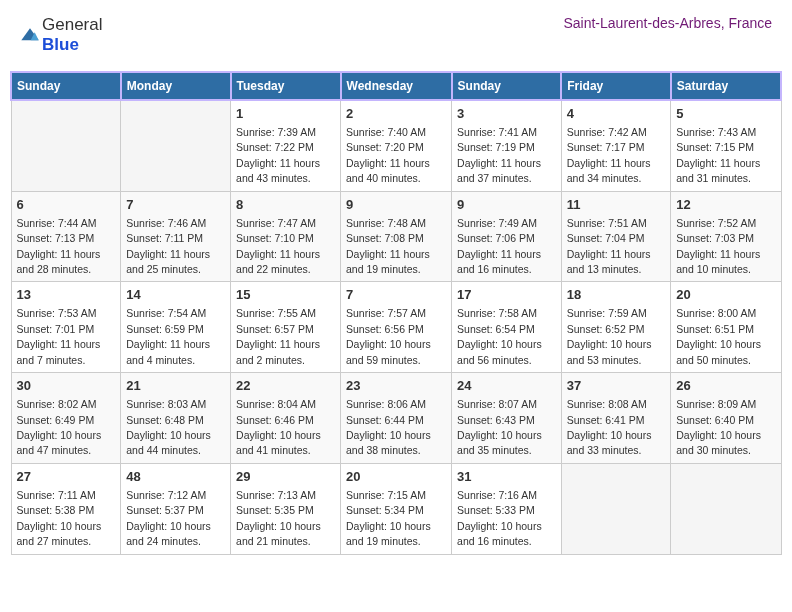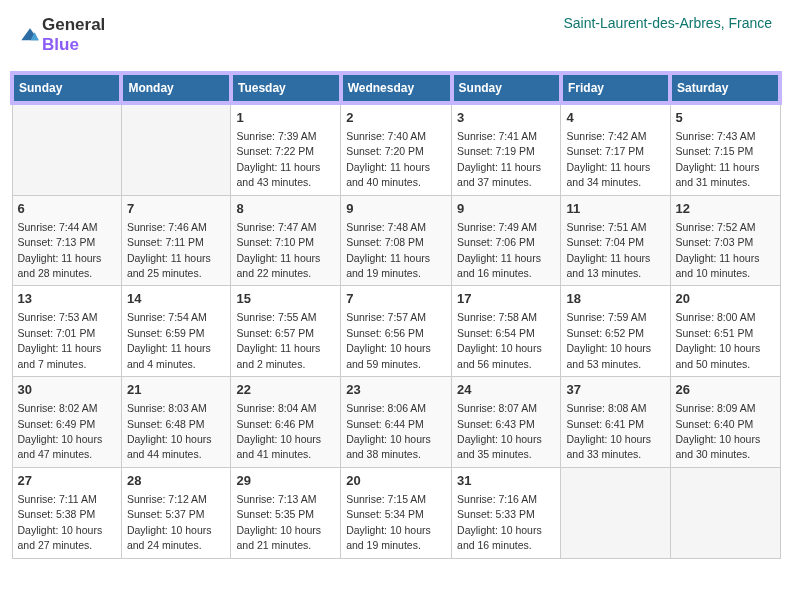--- a/index.html
+++ b/index.html
@@ -31,35 +31,35 @@
     .title-area {
       text-align: right;
     }
     .month-title {
       font-size: 32px;
       font-weight: normal;
       color: #333;
     }
     .location {
       font-size: 14px;
-      color: #0f766e;
+      color: #701a75;
     }
     table {
       width: 100%;
       border-collapse: collapse;
       font-size: 11px;
     }
     th {
       background-color: #2e6da4;
       color: #fff;
       text-align: left;
       padding: 6px 5px;
       font-size: 12px;
       font-weight: bold;
-      border: 4px solid #c4b5fd;
+      border: 2px solid #c4b5fd;
     }
     td {
       border: 1px solid #ccc;
       vertical-align: top;
       padding: 4px 5px;
       width: 113px;
       min-height: 80px;
       background: #fff;
       color: #333;
       line-height: 1.4;
@@ -94,22 +94,22 @@
 <body>
 
 <div class="header">
   <div class="logo">
     <div class="logo-wrapper">
       <svg class="logo-icon" viewBox="0 0 30 24" width="30" height="24">
         <polygon points="15,2 28,20 2,20" fill="#2e6da4"></polygon>
         <polygon points="22,8 28,20 16,20" fill="#4a9fd4"></polygon>
       </svg>
       <div class="logo-text-col">
-        <span style="font-weight:bold;color:#333;font-size:17px;line-height:1.2;">General</span>
-        <span style="font-weight:bold;color:#8b5cf6;font-size:17px;line-height:1.2;">Blue</span>
+        <span style="font-weight:normal;color:#333;font-size:17px;line-height:1.2;">General</span>
+        <span style="font-weight:bold;color:#1d4ed8;font-size:17px;line-height:1.2;">Blue</span>
       </div>
     </div>
   </div>
   <div class="title-area">
     <div class="location">Saint-Laurent-des-Arbres, France</div>
   </div>
 </div>
 
 <table>
   <thead>
@@ -155,21 +155,21 @@
         <td><span class="day-num">30</span><span class="day-info">Sunrise: 8:02 AM<br>Sunset: 6:49 PM<br>Daylight: 10 hours and 47 minutes.</span></td>
         <td><span class="day-num">21</span><span class="day-info">Sunrise: 8:03 AM<br>Sunset: 6:48 PM<br>Daylight: 10 hours and 44 minutes.</span></td>
         <td><span class="day-num">22</span><span class="day-info">Sunrise: 8:04 AM<br>Sunset: 6:46 PM<br>Daylight: 10 hours and 41 minutes.</span></td>
         <td><span class="day-num">23</span><span class="day-info">Sunrise: 8:06 AM<br>Sunset: 6:44 PM<br>Daylight: 10 hours and 38 minutes.</span></td>
         <td><span class="day-num">24</span><span class="day-info">Sunrise: 8:07 AM<br>Sunset: 6:43 PM<br>Daylight: 10 hours and 35 minutes.</span></td>
         <td><span class="day-num">37</span><span class="day-info">Sunrise: 8:08 AM<br>Sunset: 6:41 PM<br>Daylight: 10 hours and 33 minutes.</span></td>
         <td><span class="day-num">26</span><span class="day-info">Sunrise: 8:09 AM<br>Sunset: 6:40 PM<br>Daylight: 10 hours and 30 minutes.</span></td>
       </tr>
       <tr>
         <td><span class="day-num">27</span><span class="day-info">Sunrise: 7:11 AM<br>Sunset: 5:38 PM<br>Daylight: 10 hours and 27 minutes.</span></td>
-        <td><span class="day-num">28</span><span class="day-info">Sunrise: 7:12 AM<br>Sunset: 5:37 PM<br>Daylight: 10 hours and 24 minutes.</span></td>
+        <td><span class="day-num">48</span><span class="day-info">Sunrise: 7:12 AM<br>Sunset: 5:37 PM<br>Daylight: 10 hours and 24 minutes.</span></td>
         <td><span class="day-num">29</span><span class="day-info">Sunrise: 7:13 AM<br>Sunset: 5:35 PM<br>Daylight: 10 hours and 21 minutes.</span></td>
         <td><span class="day-num">20</span><span class="day-info">Sunrise: 7:15 AM<br>Sunset: 5:34 PM<br>Daylight: 10 hours and 19 minutes.</span></td>
         <td><span class="day-num">31</span><span class="day-info">Sunrise: 7:16 AM<br>Sunset: 5:33 PM<br>Daylight: 10 hours and 16 minutes.</span></td>
         <td class="empty"></td>
         <td class="empty"></td>
       </tr>
     </tbody>
 </table>
 
 </body></html>

